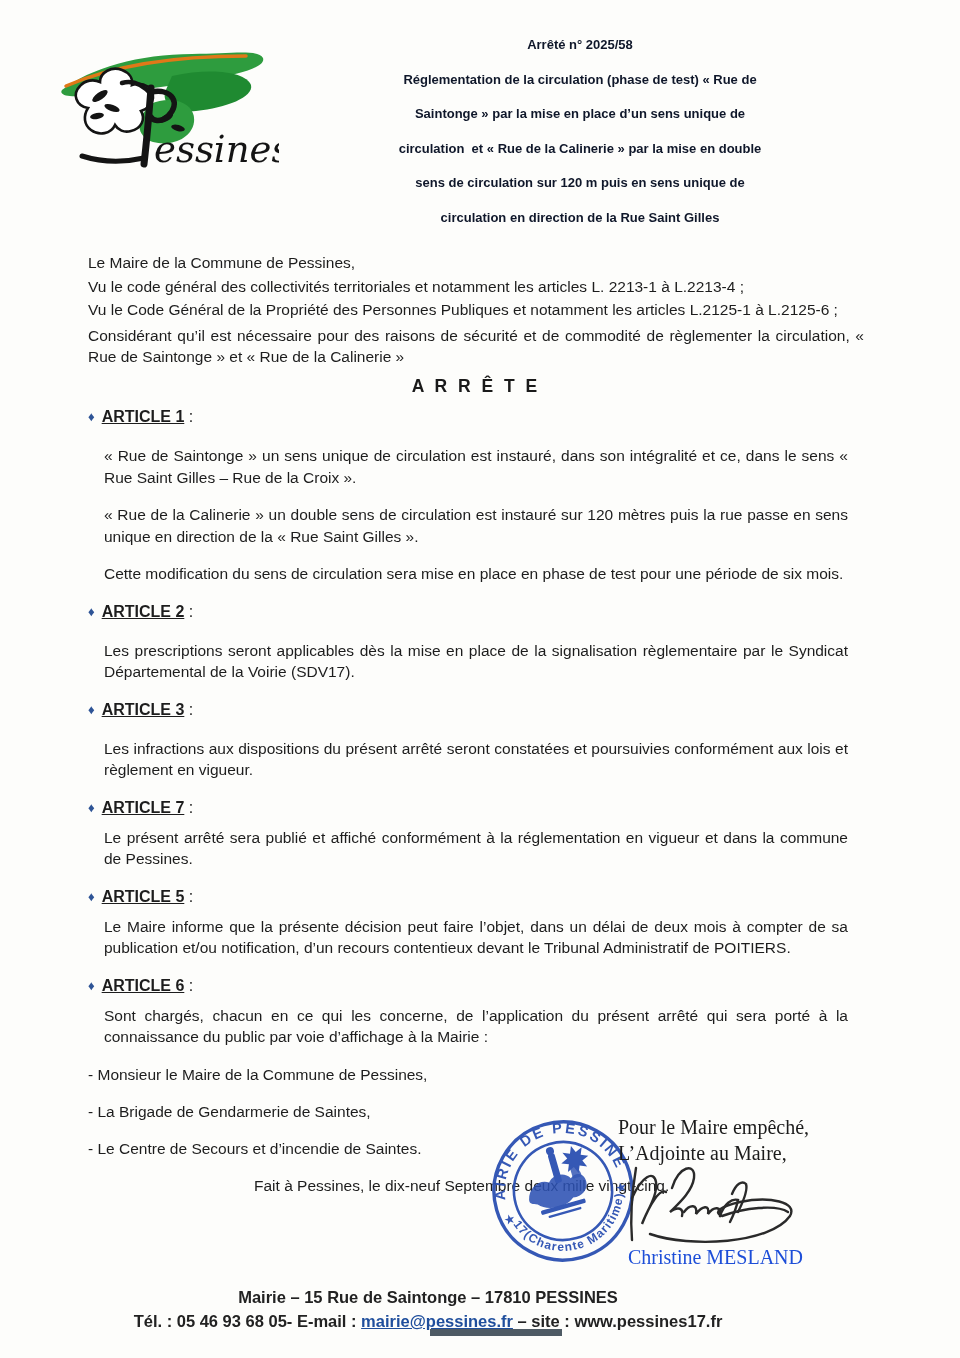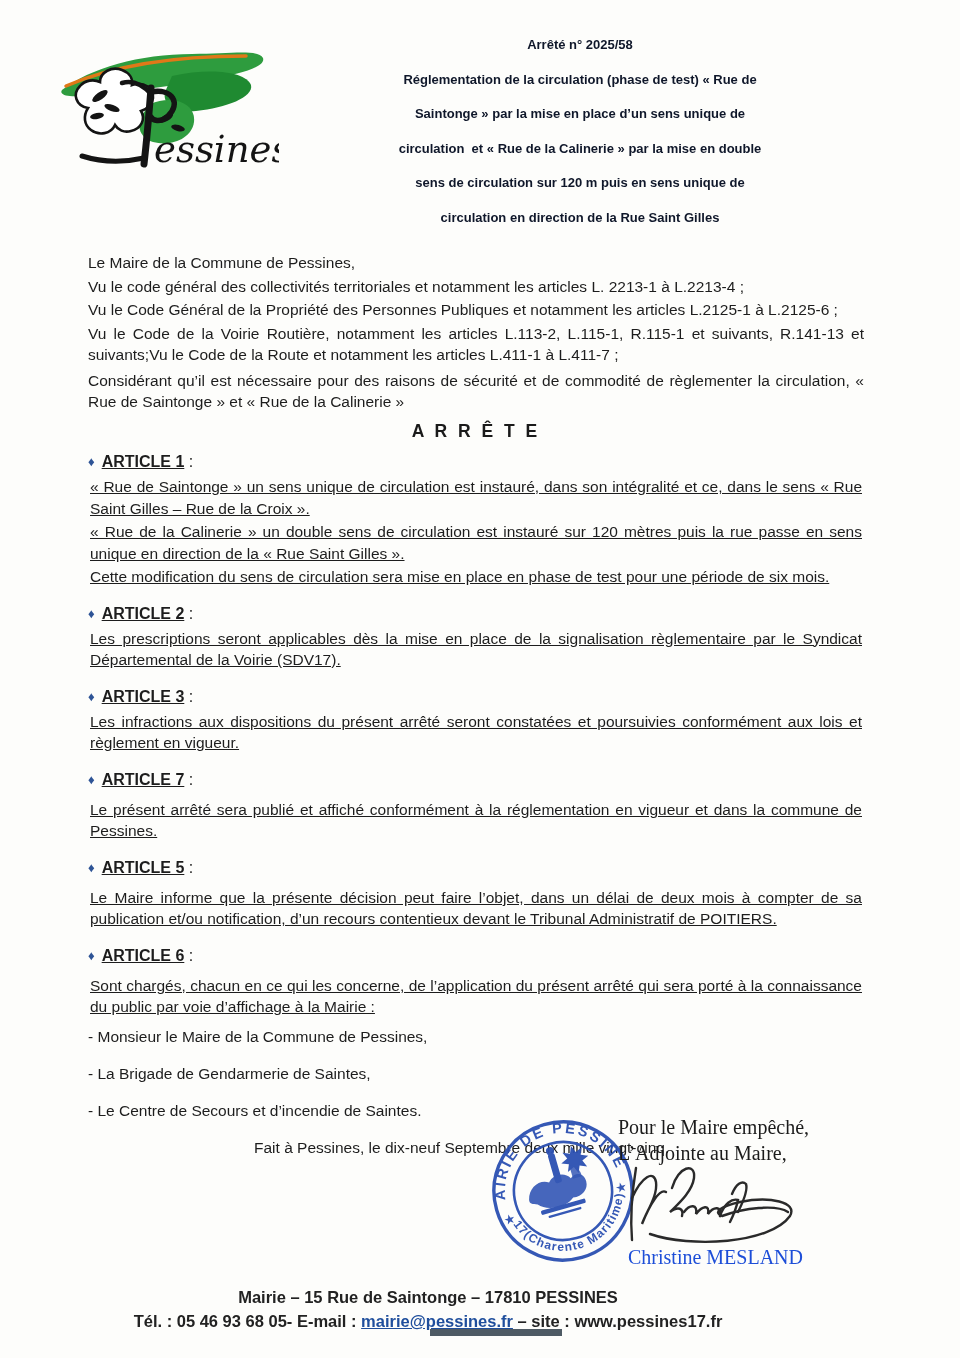--- a/index.html
+++ b/index.html
@@ -23,21 +23,21 @@
   .pre-gap{margin-top:4px;}
   .arrete-head{
     text-align:center; font-weight:bold; font-size:17.5px; letter-spacing:3px;
     margin:8px 0 8px 0; color:#1a1a1a;
   }
   .article{margin-top:15px;}
   .article.first{margin-top:9px;}
   .art-head{font-size:16px; line-height:22px; margin-bottom:1px;}
   .art-head .diamond{color:#2e5496; font-size:13px; margin-right:7px; position:relative; top:-1px;}
   .art-head .lbl{font-weight:bold; text-decoration:underline;}
-  .art-body{text-align:justify; margin:2px;text-decoration:underline;}
+  .art-body{text-align:justify; margin:16px;}
   .art-body + .art-body{margin-top:0;}
   .article.spaced .art-body{margin-top:7px;}
   .charge-item{margin-top:8px;}
   .date-line{margin-top:7px; padding-left:166px;}
   
   .sig-area{position:absolute; left:0; top:1108px; width:960px; height:180px;}
   .stamp{position:absolute; left:488px; top:8px; opacity:.95;}
   .sig-text{
     position:absolute; left:618px; top:6px; width:330px;
     font-family:"Liberation Serif", serif; font-size:20px; line-height:26px; color:#1b1b1b;
@@ -98,21 +98,20 @@
     <div class="tline">circulation  et « Rue de la Calinerie » par la mise en double</div>
     <div class="tline">sens de circulation sur 120 m puis en sens unique de</div>
     <div class="tline">circulation en direction de la Rue Saint Gilles</div>
   </div>
 
   <div class="flow">
 
     <p class="pre-line">Le Maire de la Commune de Pessines,</p>
     <p class="pre-line">Vu le code général des collectivités territoriales et notamment les articles L. 2213-1 à L.2213-4 ;</p>
     <p class="pre-line">Vu le Code Général de la Propriété des Personnes Publiques et notamment les articles L.2125-1 à L.2125-6 ;</p>
-    <p class="pre-line pre-just">Vu le Code de la Voirie Routière, notamment les articles  L.113-2, L.115-1, R.115-1 et suivants, R.141-13 et suivants;Vu le Code de la Route et notamment les articles L.411-1 à L.411-7 ;</p>
     <p class="pre-line pre-just pre-gap">Considérant qu’il est nécessaire pour des raisons de sécurité et de commodité de règlementer la circulation, « Rue de Saintonge » et « Rue de la Calinerie »</p>
 
     <div class="arrete-head">A R R Ê T E</div>
 
     <div class="article first">
       <div class="art-head">
         <span class="diamond">♦</span><span class="lbl">ARTICLE 1</span><span> :</span>
       </div>
       <p class="art-body">« Rue de Saintonge » un sens unique de circulation est instauré, dans son intégralité et ce, dans le sens « Rue Saint Gilles – Rue de la Croix ».</p>
       <p class="art-body">« Rue de la Calinerie » un double sens de circulation est instauré sur 120 mètres puis la rue passe en sens unique en direction de la « Rue Saint Gilles ».</p>

